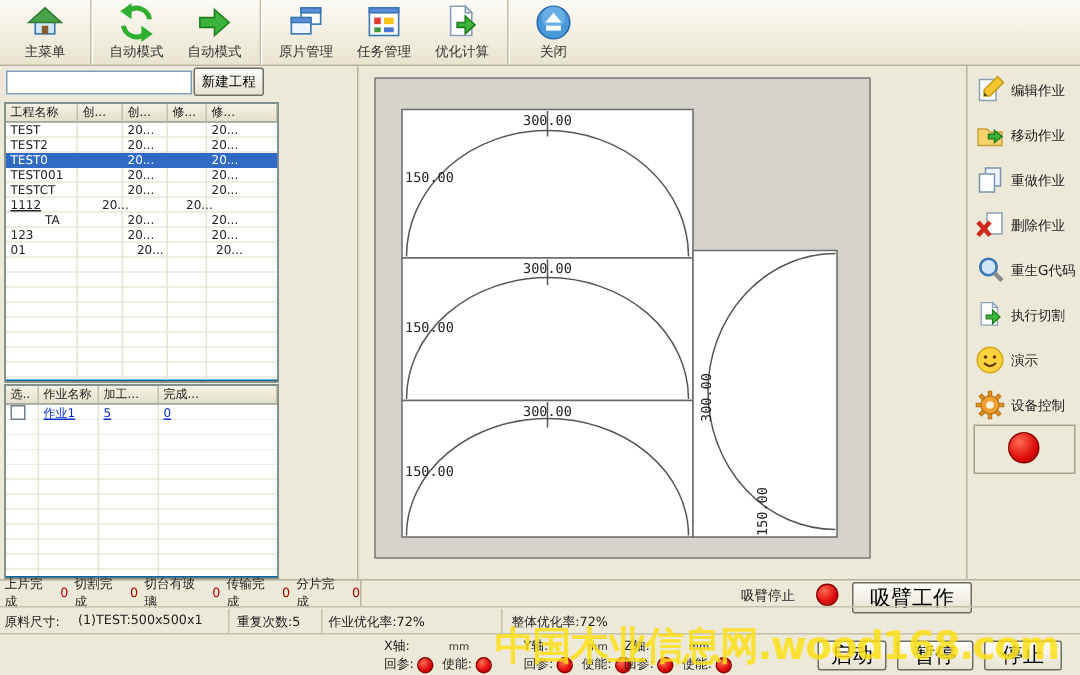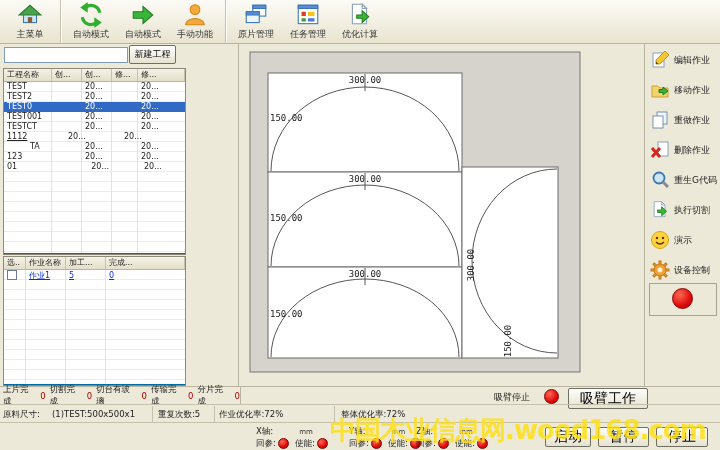--- a/index.html
+++ b/index.html
@@ -100,29 +100,20 @@
           <span class="tlbl">自动模式</span>
         </div>
         <div class="titem">
           <span class="icn">
             <svg width="26" height="26" viewBox="0 0 24 24">
               <polygon points="3,9 12,9 12,4 21,12 12,20 12,15 3,15" fill="#3ab53a" stroke="#1f7d1f"></polygon>
             </svg>
           </span>
           <span class="tlbl">自动模式</span>
         </div>
-        <div class="titem">
-          <span class="icn">
-            <svg width="26" height="26" viewBox="0 0 24 24">
-              <circle cx="12" cy="7" r="4.5" fill="#f6a93b" stroke="#d08616"></circle>
-              <path d="M3.5 21 C3.5 13.5 20.5 13.5 20.5 21 Z" fill="#f6a93b" stroke="#d08616"></path>
-            </svg>
-          </span>
-          <span class="tlbl">手动功能</span>
-        </div>
       </div>
       <div class="tgroup">
         <div class="titem">
           <span class="icn">
             <svg width="26" height="26" viewBox="0 0 24 24">
               <rect x="9" y="3" width="12" height="10" fill="#ffffff" stroke="#3a78b5"></rect>
               <rect x="9" y="3" width="12" height="3" fill="#5b8dd9" stroke="#3a78b5"></rect>
               <rect x="3" y="9" width="12" height="10" fill="#eef5fd" stroke="#3a78b5"></rect>
               <rect x="3" y="9" width="12" height="3" fill="#5b8dd9" stroke="#3a78b5"></rect>
             </svg>
@@ -144,20 +135,33 @@
         </div>
         <div class="titem">
           <span class="icn">
             <svg width="26" height="26" viewBox="0 0 24 24">
               <polygon points="5,2 14,2 18,6 18,20 5,20" fill="#ffffff" stroke="#8aa0b8"></polygon>
               <polygon points="14,2 14,6 18,6" fill="#dce9f8" stroke="#8aa0b8"></polygon>
               <polygon points="9,12 14,12 14,8 20,13.5 14,19 14,15 9,15" fill="#3ab53a" stroke="#1f7d1f"></polygon>
             </svg>
           </span>
           <span class="tlbl">优化计算</span>
+        </div>
+      </div>
+      <div class="tgroup">
+        <div class="titem">
+          <span class="icn">
+            <svg width="26" height="26" viewBox="0 0 24 24">
+              <circle cx="12" cy="12" r="10" fill="#4a99dd" stroke="#2a6aa8"></circle>
+              <circle cx="12" cy="9" r="7" fill="#7fc0ee" opacity="0.55"></circle>
+              <polygon points="12,6 17,12 7,12" fill="#ffffff"></polygon>
+              <rect x="7.5" y="14" width="9" height="3" fill="#ffffff"></rect>
+            </svg>
+          </span>
+          <span class="tlbl">关闭</span>
         </div>
       </div>
     </div>
 
   <input class="xp-input" value="" style="">
   <button class="new-btn">新建工程</button>
   <div class="table t1" id="projects-table">
       <div class="t-header">
         <span class="hc" style="width: 48px;">工程名称</span>
         <span class="hc" style="width: 30px;">创...</span>

